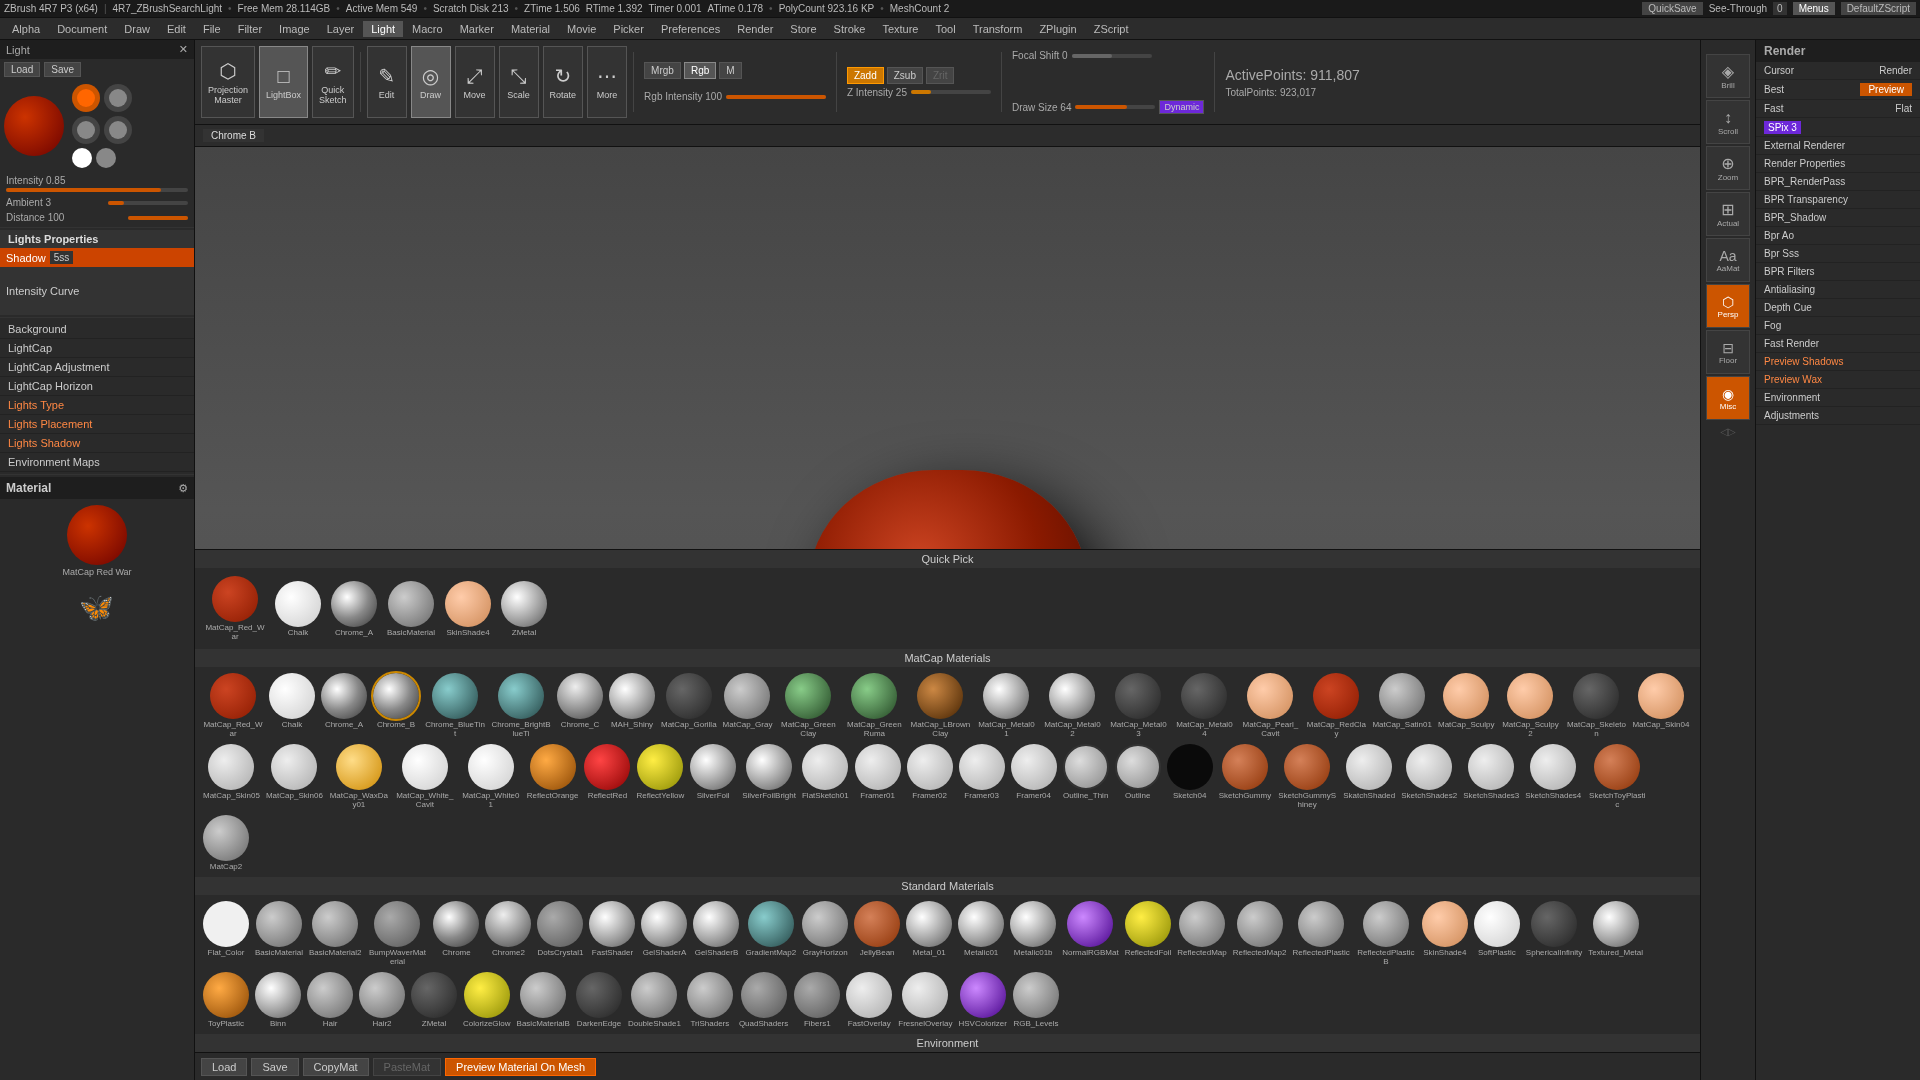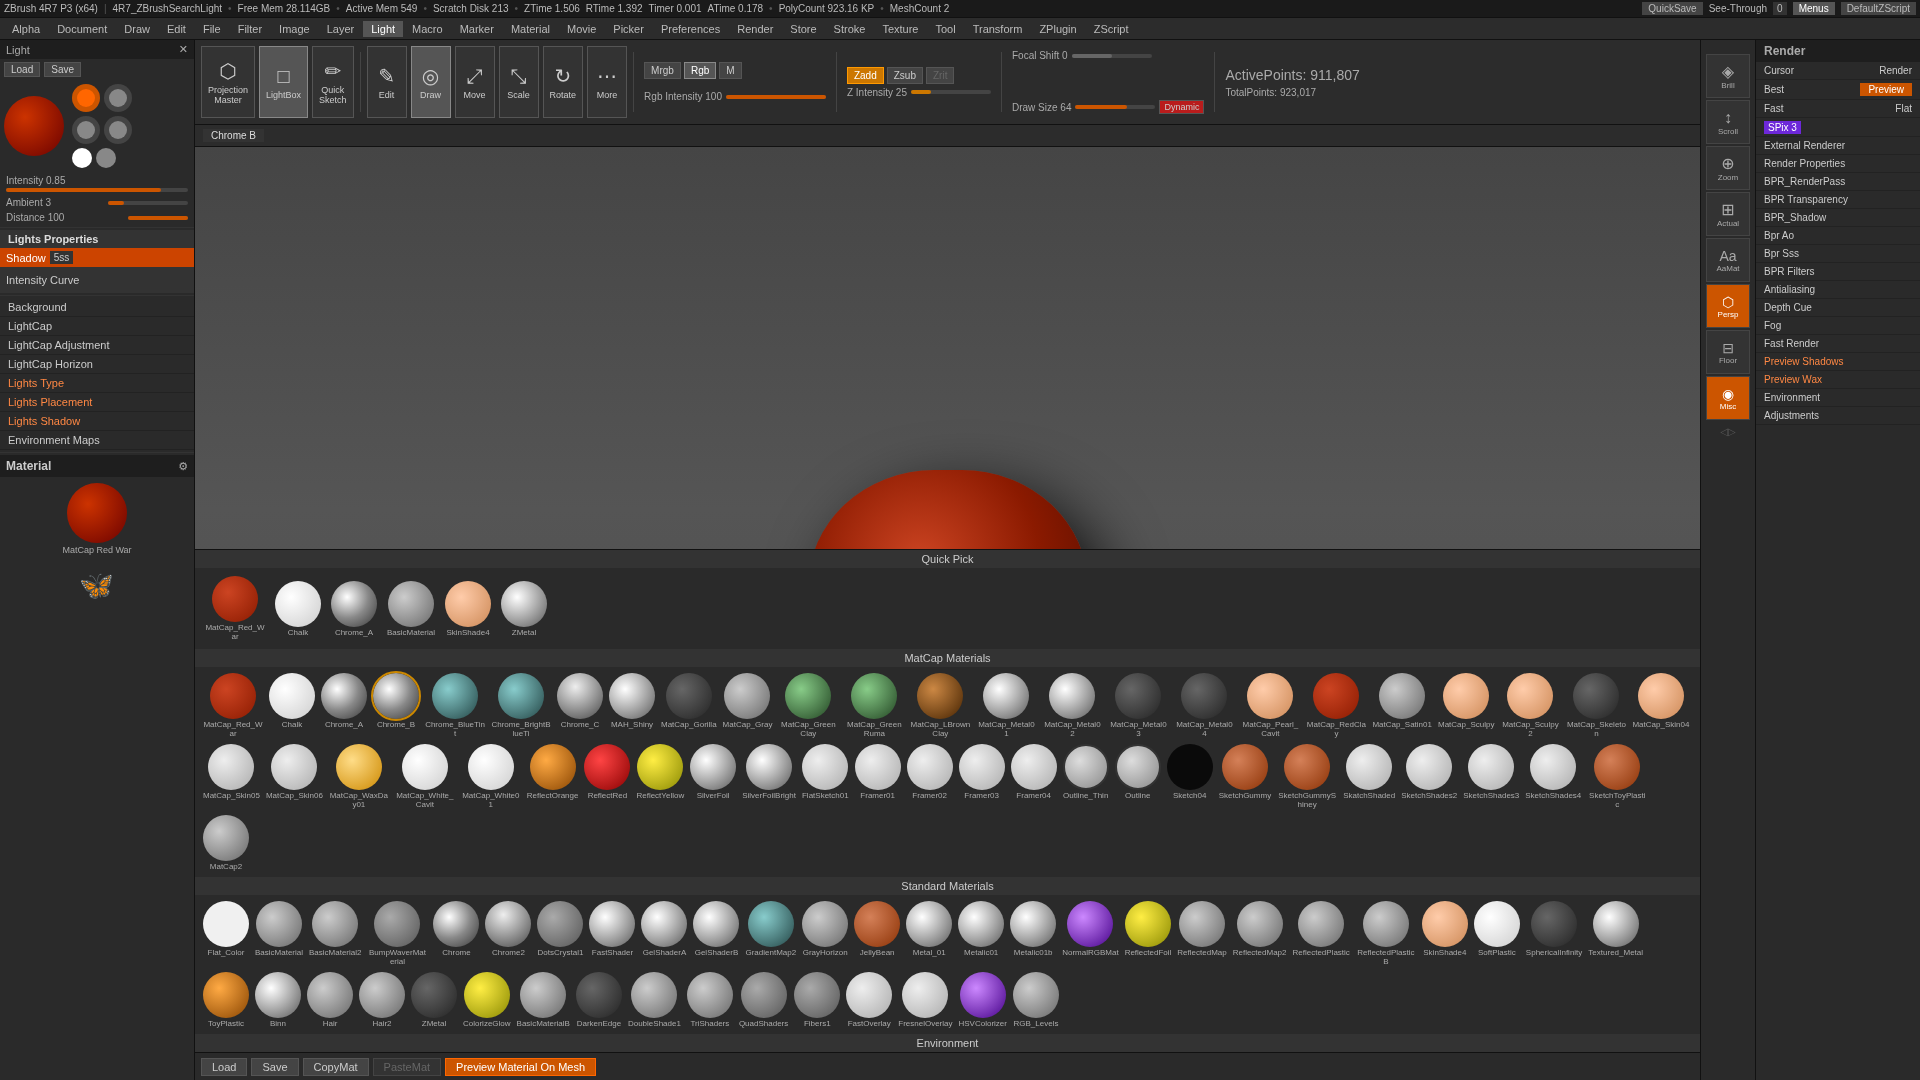--- a/index.html
+++ b/index.html
@@ -274,21 +274,21 @@
     </div>
 
     <div class="h-sep"></div>
 
     <div class="lights-title">Lights Properties</div>
 
     <div style="display:flex;align-items:center;gap:4px;padding:3px 6px;background:#cc4400;">
       <span style="color:#fff;font-size:11px;">Shadow</span>
       <span style="background:#333;color:#ccc;padding:1px 4px;font-size:10px;">5ss</span>
     </div>
-    <div style="padding:7px 6px;background:#333;">
+    <div style="padding:18px 6px;background:#333;">
       <span style="color:#ccc;font-size:11px;">Intensity Curve</span>
     </div>
 
     <div class="h-sep"></div>
 
     <div class="prop-list">
       <div class="prop-item">Background</div>
       <div class="prop-item">LightCap</div>
       <div class="prop-item">LightCap Adjustment</div>
       <div class="prop-item">LightCap Horizon</div>
@@ -408,21 +408,21 @@
           <span style="color:#aaa;font-size:10px;">Focal Shift 0</span>
           <div style="width:80px;height:4px;background:#444;border-radius:2px;">
               <div style="width:50%;height:100%;background:#666;border-radius:2px;"></div>
             </div>
         </div>
         <div style="display:flex;gap:4px;align-items:center;margin-top:36px;">
           <span style="color:#aaa;font-size:10px;">Draw Size 64</span>
           <div style="width:80px;height:4px;background:#444;border-radius:2px;">
               <div style="width:64%;height:100%;background:#cc5500;border-radius:2px;"></div>
             </div>
-          <button style="background:#b91c1c;color:#ccc;border:1px solid #555;padding:1px 4px;font-size:9px;cursor:pointer;">Dynamic</button>
+          <button style="background:#6d28d9;color:#ccc;border:1px solid #555;padding:1px 4px;font-size:9px;cursor:pointer;">Dynamic</button>
         </div>
       </div>
 
       <div class="v-sep" style="height:60px;"></div>
 
       <div style="display:flex;flex-direction:column;gap:4px;padding:4px;">
         <span style="color:#aaa;font-size:14px;">ActivePoints: 911,807</span>
         <span style="color:#aaa;font-size:10px;">TotalPoints: 923,017</span>
       </div>
     </div>

